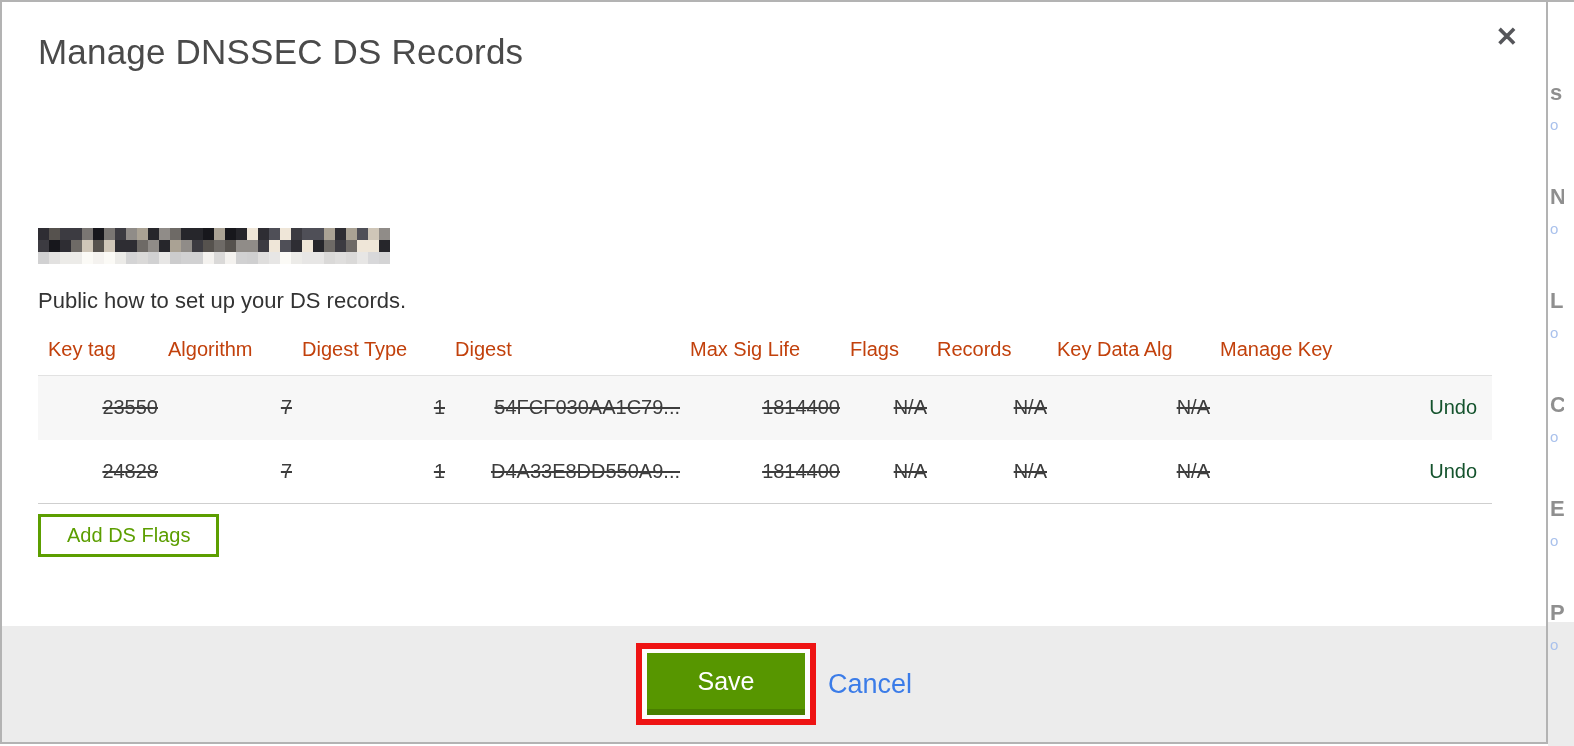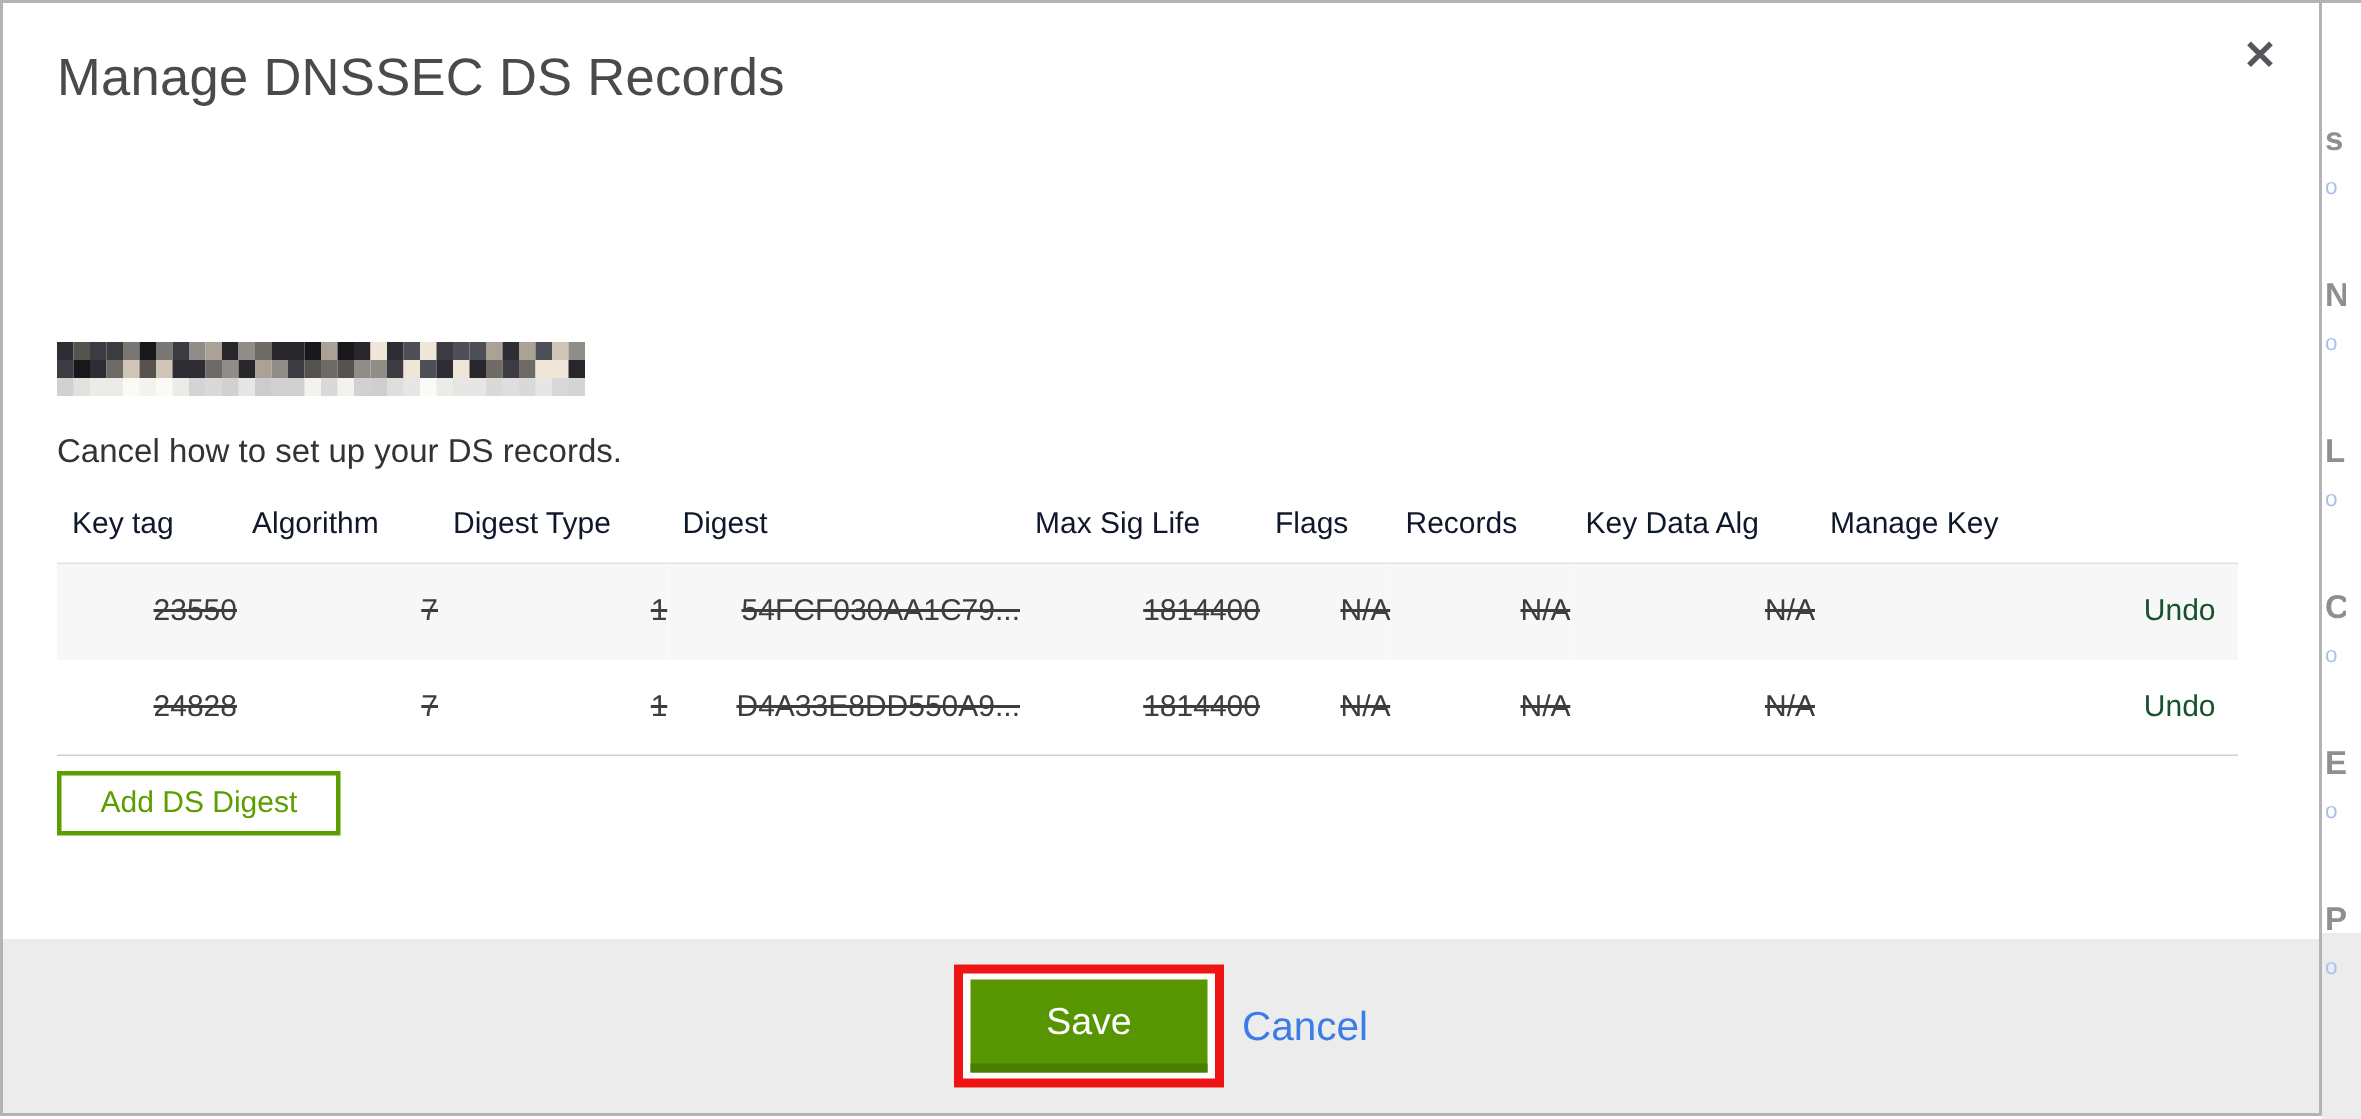--- a/index.html
+++ b/index.html
@@ -44,21 +44,21 @@
     position:absolute; left:36px; top:286px;
     font-size:22px; color:#333;
   }
 
   
   .ds-table {
     position:absolute; left:36px; top:328px;
     width:1454px; border-collapse:collapse; table-layout:fixed;
   }
   .ds-table th {
-    text-align:left; font-weight:400; font-size:20px; color:#0f172a;
+    text-align:left; font-weight:400; font-size:20px; color:#c2410c;
     padding:8px 0 14px 10px; white-space:nowrap;
   }
   .ds-table td {
     font-size:20px; color:#3d3d3d;
     padding:0 0 0 10px; height:64px; vertical-align:middle;
     white-space:nowrap; overflow:hidden;
   }
   .ds-table tbody tr:first-child { background:#f7f7f7; border-top:1px solid #e2e2e2; }
   .ds-table tbody tr:last-child  { background:#ffffff; border-bottom:1px solid #cfcfcf; }
   .strike { text-decoration:line-through;text-align:right; }
@@ -117,21 +117,21 @@
 <div class="viewport">
 
   <div class="modal">
 
     <h1 class="modal-title">Manage DNSSEC DS Records</h1>
 
     <button class="close-btn">✕</button>
 
     <div class="domain-redacted"><i style="background: rgb(46, 45, 51);"></i><i style="background: rgb(86, 82, 78);"></i><i style="background: rgb(60, 59, 65);"></i><i style="background: rgb(60, 59, 65);"></i><i style="background: rgb(122, 118, 115);"></i><i style="background: rgb(23, 23, 28);"></i><i style="background: rgb(122, 118, 115);"></i><i style="background: rgb(60, 59, 65);"></i><i style="background: rgb(144, 140, 136);"></i><i style="background: rgb(170, 162, 148);"></i><i style="background: rgb(38, 38, 43);"></i><i style="background: rgb(144, 140, 136);"></i><i style="background: rgb(110, 106, 102);"></i><i style="background: rgb(38, 38, 43);"></i><i style="background: rgb(38, 38, 43);"></i><i style="background: rgb(23, 23, 28);"></i><i style="background: rgb(170, 162, 148);"></i><i style="background: rgb(23, 23, 28);"></i><i style="background: rgb(38, 38, 43);"></i><i style="background: rgb(239, 230, 216);"></i><i style="background: rgb(46, 45, 51);"></i><i style="background: rgb(79, 79, 87);"></i><i style="background: rgb(239, 230, 216);"></i><i style="background: rgb(60, 59, 65);"></i><i style="background: rgb(79, 79, 87);"></i><i style="background: rgb(79, 79, 87);"></i><i style="background: rgb(170, 162, 148);"></i><i style="background: rgb(46, 45, 51);"></i><i style="background: rgb(170, 162, 148);"></i><i style="background: rgb(79, 79, 87);"></i><i style="background: rgb(207, 198, 184);"></i><i style="background: rgb(144, 140, 136);"></i><i style="background: rgb(60, 59, 65);"></i><i style="background: rgb(23, 23, 28);"></i><i style="background: rgb(46, 45, 51);"></i><i style="background: rgb(110, 106, 102);"></i><i style="background: rgb(207, 198, 184);"></i><i style="background: rgb(86, 82, 78);"></i><i style="background: rgb(207, 198, 184);"></i><i style="background: rgb(46, 45, 51);"></i><i style="background: rgb(46, 45, 51);"></i><i style="background: rgb(110, 106, 102);"></i><i style="background: rgb(144, 140, 136);"></i><i style="background: rgb(38, 38, 43);"></i><i style="background: rgb(170, 162, 148);"></i><i style="background: rgb(144, 140, 136);"></i><i style="background: rgb(60, 59, 65);"></i><i style="background: rgb(86, 82, 78);"></i><i style="background: rgb(110, 106, 102);"></i><i style="background: rgb(86, 82, 78);"></i><i style="background: rgb(144, 140, 136);"></i><i style="background: rgb(144, 140, 136);"></i><i style="background: rgb(60, 59, 65);"></i><i style="background: rgb(239, 230, 216);"></i><i style="background: rgb(79, 79, 87);"></i><i style="background: rgb(46, 45, 51);"></i><i style="background: rgb(239, 230, 216);"></i><i style="background: rgb(38, 38, 43);"></i><i style="background: rgb(110, 106, 102);"></i><i style="background: rgb(60, 59, 65);"></i><i style="background: rgb(110, 106, 102);"></i><i style="background: rgb(239, 230, 216);"></i><i style="background: rgb(239, 230, 216);"></i><i style="background: rgb(38, 38, 43);"></i><i style="background: rgb(46, 45, 51); opacity: 0.22;"></i><i style="background: rgb(122, 118, 115); opacity: 0.22;"></i><i style="background: rgb(170, 162, 148); opacity: 0.22;"></i><i style="background: rgb(170, 162, 148); opacity: 0.22;"></i><i style="background: rgb(239, 230, 216); opacity: 0.22;"></i><i style="background: rgb(207, 198, 184); opacity: 0.22;"></i><i style="background: rgb(239, 230, 216); opacity: 0.22;"></i><i style="background: rgb(170, 162, 148); opacity: 0.22;"></i><i style="background: rgb(60, 59, 65); opacity: 0.22;"></i><i style="background: rgb(86, 82, 78); opacity: 0.22;"></i><i style="background: rgb(46, 45, 51); opacity: 0.22;"></i><i style="background: rgb(144, 140, 136); opacity: 0.22;"></i><i style="background: rgb(23, 23, 28); opacity: 0.22;"></i><i style="background: rgb(46, 45, 51); opacity: 0.22;"></i><i style="background: rgb(46, 45, 51); opacity: 0.22;"></i><i style="background: rgb(207, 198, 184); opacity: 0.22;"></i><i style="background: rgb(86, 82, 78); opacity: 0.22;"></i><i style="background: rgb(207, 198, 184); opacity: 0.22;"></i><i style="background: rgb(46, 45, 51); opacity: 0.22;"></i><i style="background: rgb(38, 38, 43); opacity: 0.22;"></i><i style="background: rgb(110, 106, 102); opacity: 0.22;"></i><i style="background: rgb(144, 140, 136); opacity: 0.22;"></i><i style="background: rgb(239, 230, 216); opacity: 0.22;"></i><i style="background: rgb(170, 162, 148); opacity: 0.22;"></i><i style="background: rgb(144, 140, 136); opacity: 0.22;"></i><i style="background: rgb(144, 140, 136); opacity: 0.22;"></i><i style="background: rgb(86, 82, 78); opacity: 0.22;"></i><i style="background: rgb(110, 106, 102); opacity: 0.22;"></i><i style="background: rgb(86, 82, 78); opacity: 0.22;"></i><i style="background: rgb(144, 140, 136); opacity: 0.22;"></i><i style="background: rgb(79, 79, 87); opacity: 0.22;"></i><i style="background: rgb(60, 59, 65); opacity: 0.22;"></i></div>
 
-    <p class="instruction">Cancel how to set up your DS records.</p>
+    <p class="instruction">Public how to set up your DS records.</p>
 
     <table class="ds-table">
       <colgroup>
         <col style="width:120px">
           <col style="width:134px">
           <col style="width:153px">
         <col style="width:235px">
           <col style="width:160px">
           <col style="width:87px">
         <col style="width:120px">
@@ -174,21 +174,21 @@
           <td class="strike">1814400</td>
           <td class="strike">N/A</td>
           <td class="strike">N/A</td>
           <td class="strike">N/A</td>
           <td class="strike"></td>
           <td class="undo-cell"><a class="undo-link">Undo</a></td>
         </tr>
       </tbody>
     </table>
 
-    <button class="add-btn">Add DS Digest</button>
+    <button class="add-btn">Add DS Flags</button>
 
     <div class="modal-footer">
       <div class="annotation-box">
         <button class="save-btn">Save</button>
       </div>
       <a class="cancel-link">Cancel</a>
     </div>
 
   </div>
 

